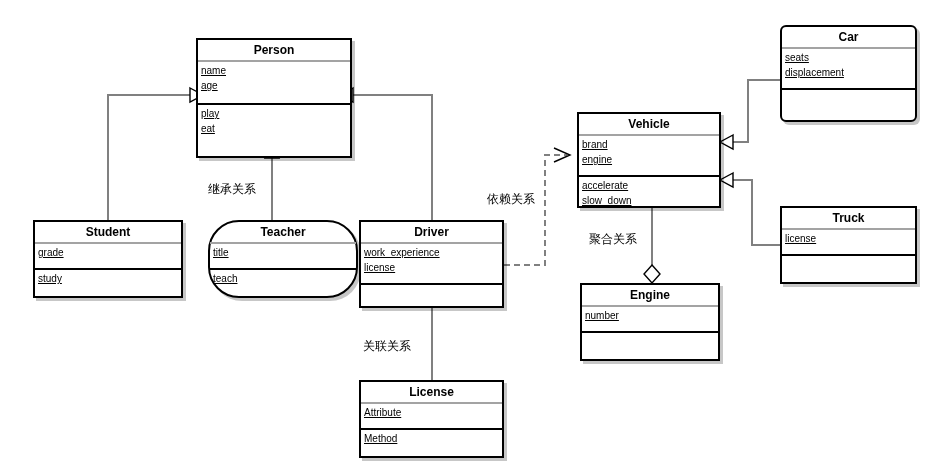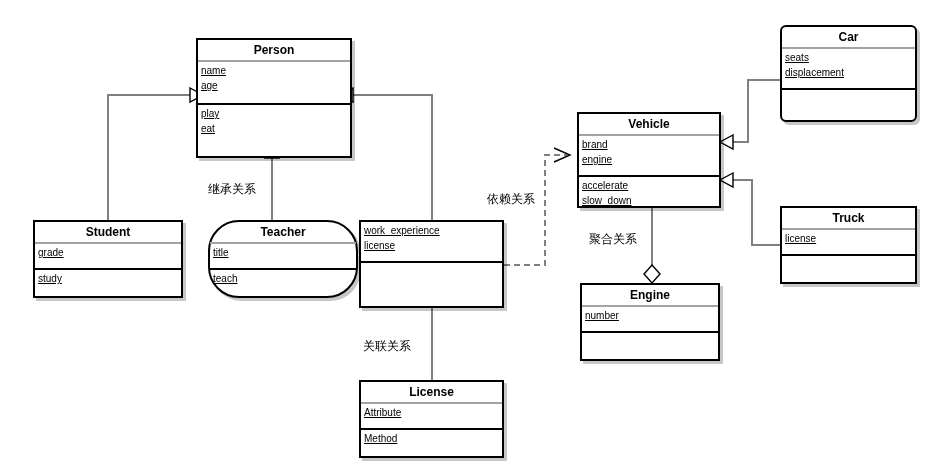--- a/index.html
+++ b/index.html
@@ -137,20 +137,21 @@
     <div class="uml-title">Teacher</div>
     <div class="uml-section uml-attrs" style="height:21px;">
       <div class="uml-row">title</div>
     </div>
     <div class="uml-section">
       <div class="uml-row">teach</div>
     </div>
   </div>
 
   <div class="uml-class" style="left:359px; top:220px; width:145px; height:88px;">
+    <div class="uml-title">Driver</div>
     <div class="uml-section uml-attrs" style="height:36px;">
       <div class="uml-row">work_experience</div>
       <div class="uml-row">license</div>
     </div>
   </div>
 
   <div class="uml-class" style="left:359px; top:380px; width:145px; height:78px;">
     <div class="uml-title">License</div>
     <div class="uml-section uml-attrs" style="height:21px;">
       <div class="uml-row">Attribute</div>

